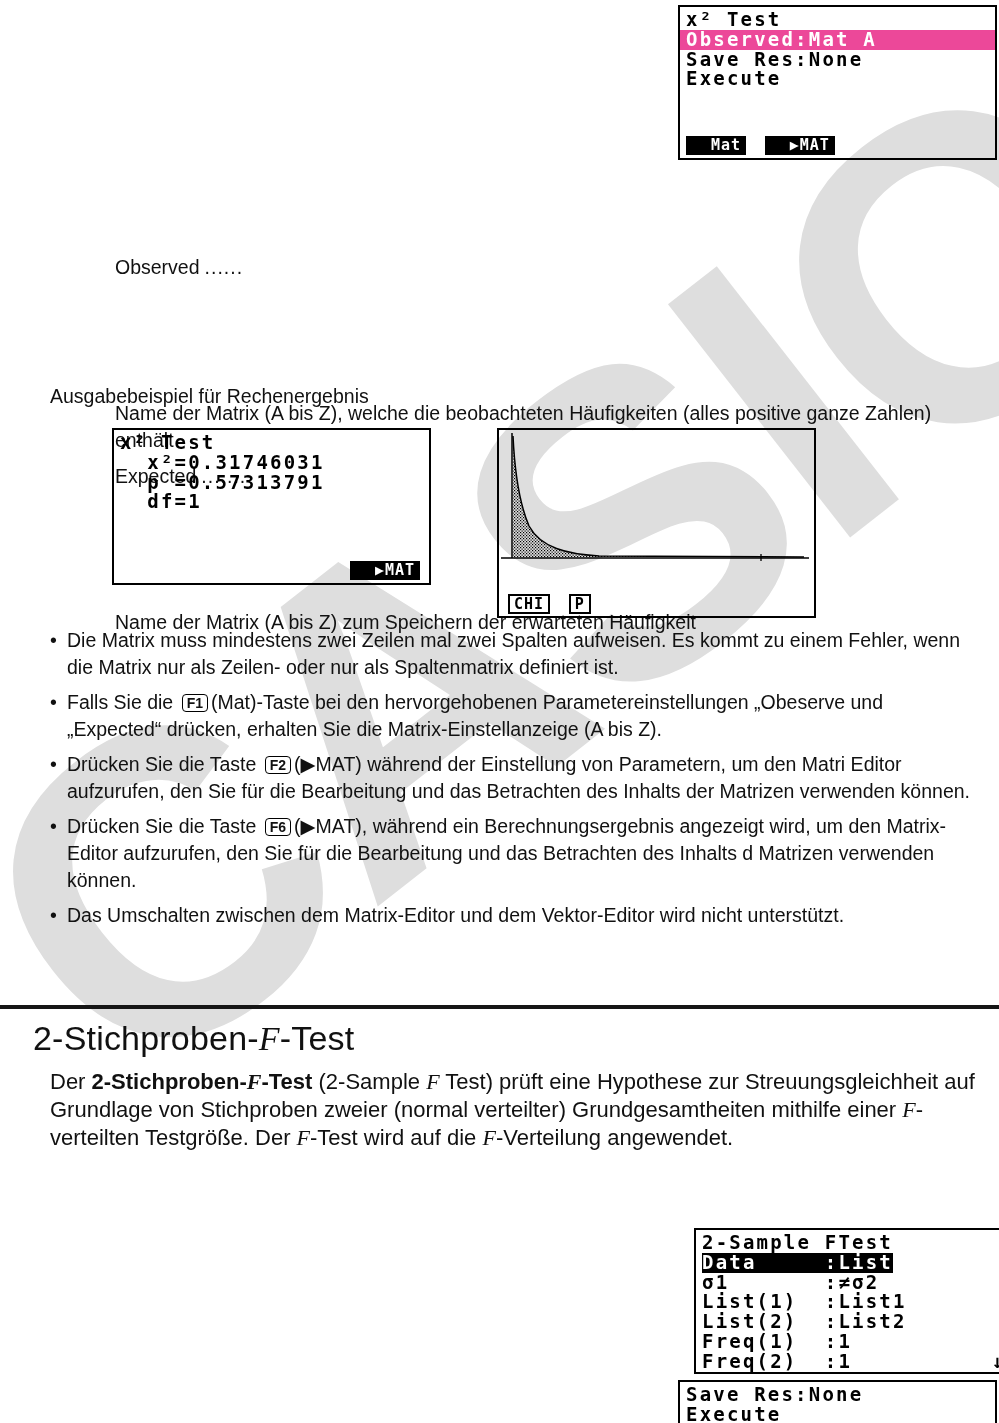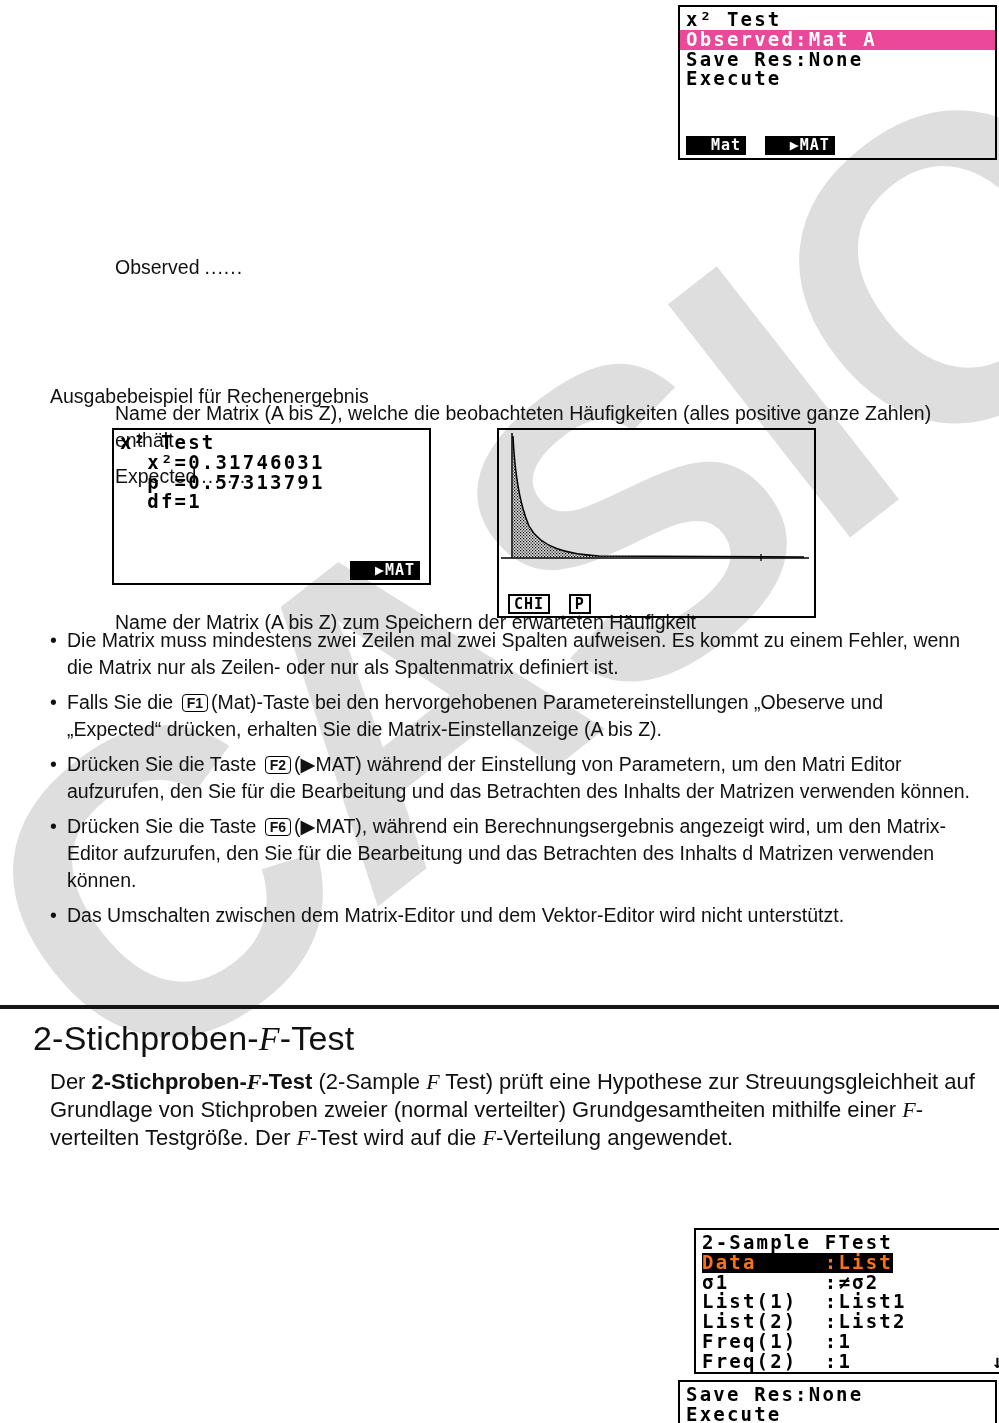--- a/index.html
+++ b/index.html
@@ -42,21 +42,21 @@
     font-size:19px;
     letter-spacing:2.2px;
     line-height:19.8px;
     color:#000;
   }
   .sline{white-space:pre;position:relative;}
   .hl-full{
     background:#ec4899;color:#fff;
     display:block;margin:0 -6px;padding:0 6px;
   }
-  .hl-inline{background:#000;color:#f97316;display:inline-block;}
+  .hl-inline{background:#000;color:#ffffff;display:inline-block;}
   .softrow{position:absolute;bottom:3px;left:6px;white-space:nowrap;}
   .softrow.right{left:auto;right:4px;}
   .skey{
     display:inline-block;
     font-family:"DejaVu Sans Mono",monospace;
     font-weight:bold;
     font-size:15px;letter-spacing:1px;line-height:17px;
     padding:1px 5px;margin-right:5px;
   }
   .skey.inv{background:#000;color:#fff;padding-left:25px;}

